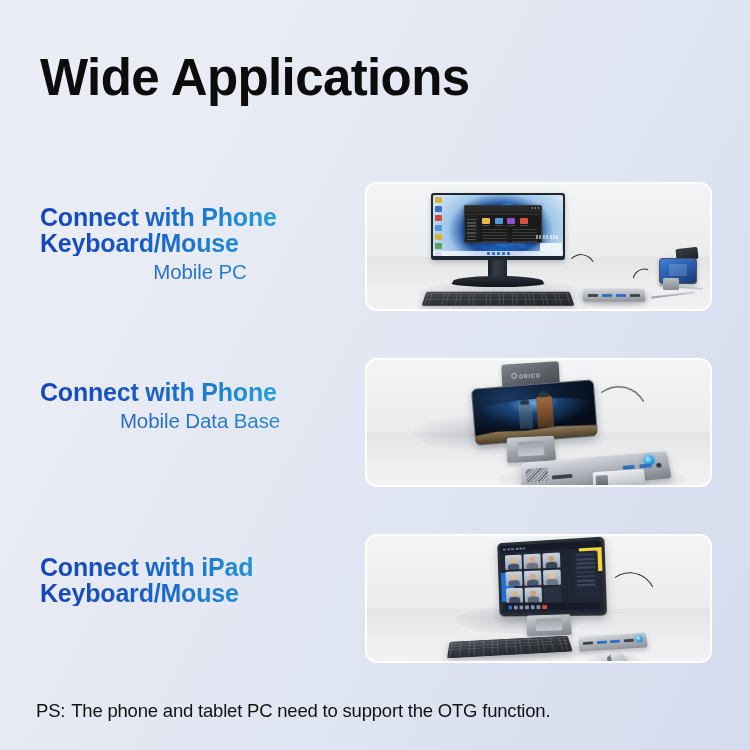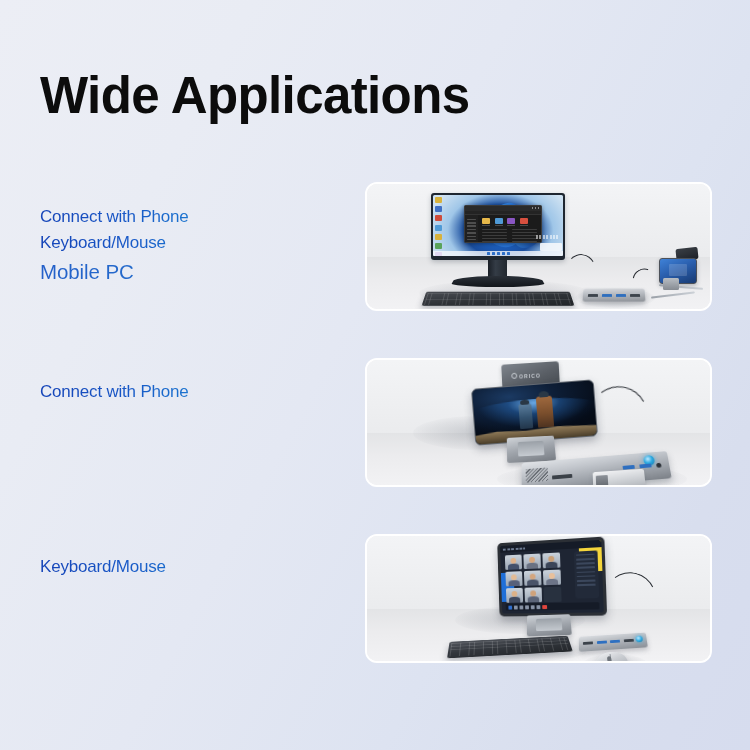--- a/index.html
+++ b/index.html
@@ -19,58 +19,59 @@
         #e9ecf4 22%,
         #e4e8f3 45%,
         #dde3f1 68%,
         #d8deee 85%,
         #d6dcee 100%);
   }
 
   
   #title {
     position:absolute;
-    left:40px; top:68px;
+    left:40px; top:50px;
     font-size:51px;
     font-weight:700;
     letter-spacing:-0.6px;
     color:#0c0c0c;
     line-height:1.08;
     white-space:nowrap;
   }
 
   
   .block { position:absolute; left:40px; width:320px; }
   #block-0 { top:204px; }
   #block-1 { top:379px; }
   #block-2 { top:554px; }
 
   .line-bold {
-    font-size:17px;
-    font-weight:400;
+    font-size:25px;
+    font-weight:700;
     line-height:26px;
     letter-spacing:-0.2px;
     white-space:nowrap;
     background:linear-gradient(90deg,#1544b8 0%,#1756c6 26%,#1f8ad6 62%,#29b4e6 88%,#2dbbea 100%);
     -webkit-background-clip:text;
     background-clip:text;
     color:transparent;
     -webkit-text-fill-color:transparent;
   }
   .line-sub {
     font-size:20.5px;
     font-weight:400;
     line-height:27px;
     letter-spacing:-0.1px;
     white-space:nowrap;
     margin-top:2px;
     background:linear-gradient(90deg,#2460c9 0%,#2470cd 45%,#2b9ad9 100%);
     -webkit-background-clip:text;
     background-clip:text;
     color:transparent;
+    text-align:center;
     -webkit-text-fill-color:transparent;
   }
 
   
   #footer {
     position:absolute;
     left:36px; top:700px;
     font-size:18.5px;
     color:#121212;
     letter-spacing:-0.2px;
@@ -525,23 +526,25 @@
   <div id="title">Wide Applications</div>
 
   <div class="block" id="block-0">
     <div class="line-bold">Connect with Phone</div>
     <div class="line-bold">Keyboard/Mouse</div>
     <div class="line-sub">Mobile PC</div>
   </div>
 
   <div class="block" id="block-1">
     <div class="line-bold">Connect with Phone</div>
+    <div class="line-sub">Mobile Data Base</div>
   </div>
 
   <div class="block" id="block-2">
+    <div class="line-bold">Connect with iPad</div>
     <div class="line-bold">Keyboard/Mouse</div>
   </div>
 
   <div class="panel" id="panel-0">
     <div class="scene">
       <div class="backdrop"></div>
       <div class="surface"></div>
 
       <div class="shadow" style="left:52px; top:96px; width:170px; height:26px;"></div>
       <div class="shadow" style="left:208px; top:104px; width:80px; height:20px;"></div>
@@ -791,14 +794,17 @@
         </div>
         <div class="led"></div>
       </div>
 
       <div class="mouse"></div>
 
       <div class="cable" style="left:232px; top:36px; width:58px; height:68px; transform:rotate(14deg);"></div>
     </div>
   </div>
 
+  <div id="footer">
+    <span class="ps">PS:</span><span>The phone and tablet PC need to support the OTG function.</span>
+  </div>
 
 </div>
 
 </body></html>

